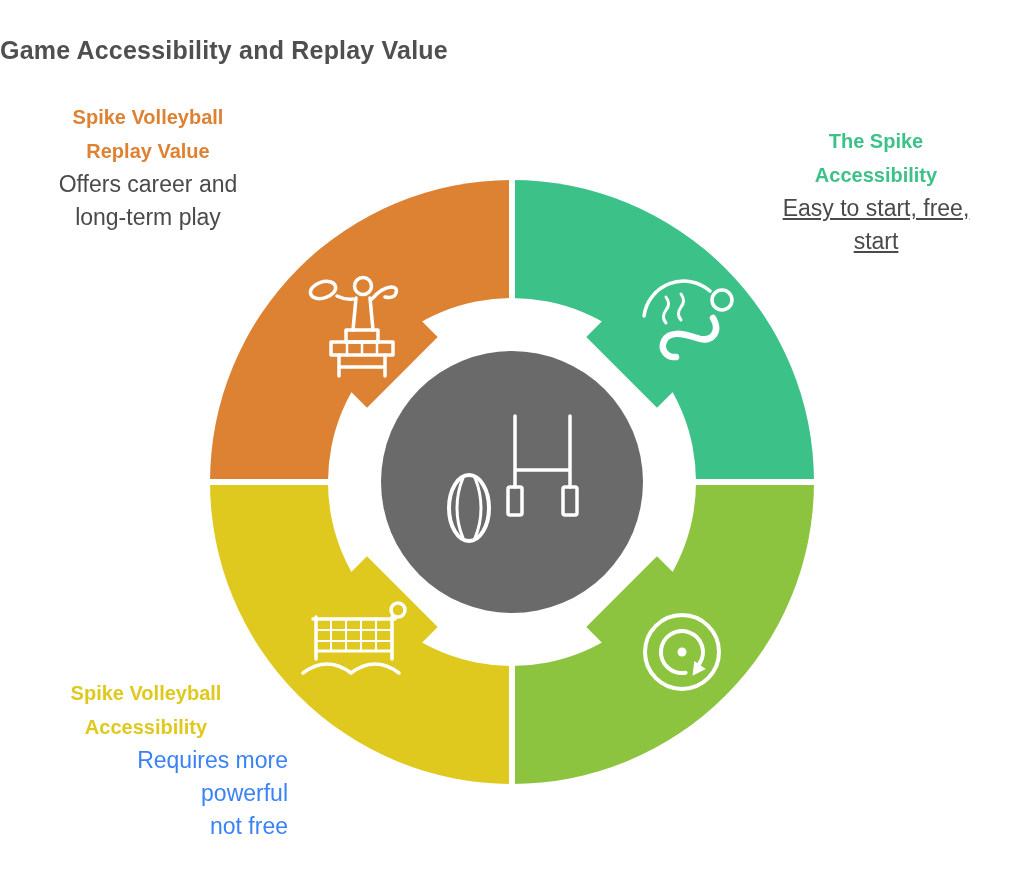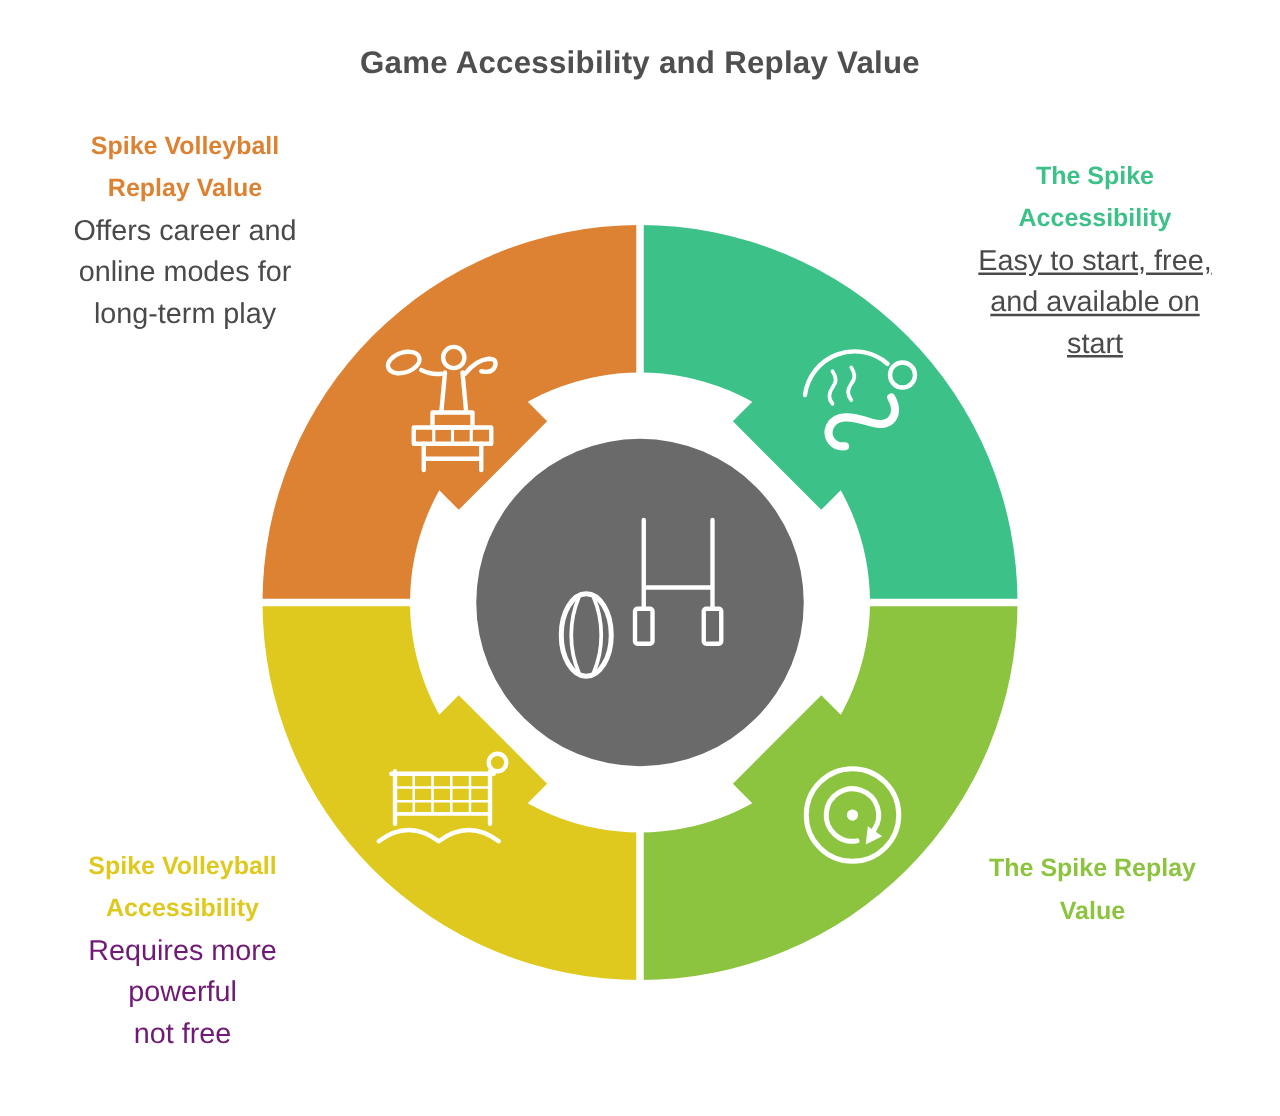--- a/index.html
+++ b/index.html
@@ -5,21 +5,21 @@
   html,body{margin:0;padding:0;background:#ffffff;}
   .stage{
     position:relative;
     width:1024px;height:893px;
     background:#ffffff;
     font-family:"Liberation Sans", sans-serif;
     overflow:hidden;
   }
   .title{
     position:absolute;top:36px;left:0;width:1024px;
-    text-align:center;font-size:25px;font-weight:bold;
+    font-size:25px;font-weight:bold;
     letter-spacing:0.2px;
   }
   .diagram-svg{position:absolute;left:0;top:0;}
   .block{position:absolute;text-align:center;}
   .heading{font-weight:bold;font-size:20px;line-height:34px;white-space:nowrap;}
   .body{font-size:23px;line-height:33px;white-space:nowrap;}
   .line{white-space:nowrap;}
 </style>
 </head>
 <body>
@@ -91,49 +91,43 @@
     </g>
   </svg>
 
   <div class="block" style="left:6px;top:100px;width:284px;">
     <div class="heading" style="color: rgb(221, 129, 51);">
       <div class="line">Spike Volleyball</div>
       <div class="line">Replay Value</div>
     </div>
     <div class="body" style="color: rgb(74, 74, 74); text-align: center;">
       <div class="line">Offers career and</div>
-      <div class="line">online modes for</div>
       <div class="line">long-term play</div>
     </div>
   </div>
 
   <div class="block" style="left:732px;top:100px;width:288px;">
     <div class="heading" style="color: rgb(60, 194, 137); margin-top: 24px;">
       <div class="line">The Spike</div>
       <div class="line">Accessibility</div>
     </div>
     <div class="body" style="color: rgb(74, 74, 74); text-decoration: underline;">
       <div class="line">Easy to start, free,</div>
-      <div class="line">and available on</div>
       <div class="line">start</div>
     </div>
   </div>
 
   <div class="block" style="left:4px;top:676px;width:284px;">
     <div class="heading" style="color: rgb(223, 201, 30);">
       <div class="line">Spike Volleyball</div>
       <div class="line">Accessibility</div>
     </div>
-    <div class="body" style="color: #701a75;">
+    <div class="body" style="color: #3b82f6; text-align: right;">
       <div class="line">Requires more</div>
       <div class="line">powerful</div>
       <div class="line">not free</div>
     </div>
   </div>
 
   <div class="block" style="left:730px;top:678px;width:288px;">
-    <div class="heading" style="color: rgb(140, 196, 63);">
-      <div class="line">The Spike Replay</div>
-      <div class="line">Value</div>
-    </div>
   </div>
 
 </div>
 
 </body></html>

